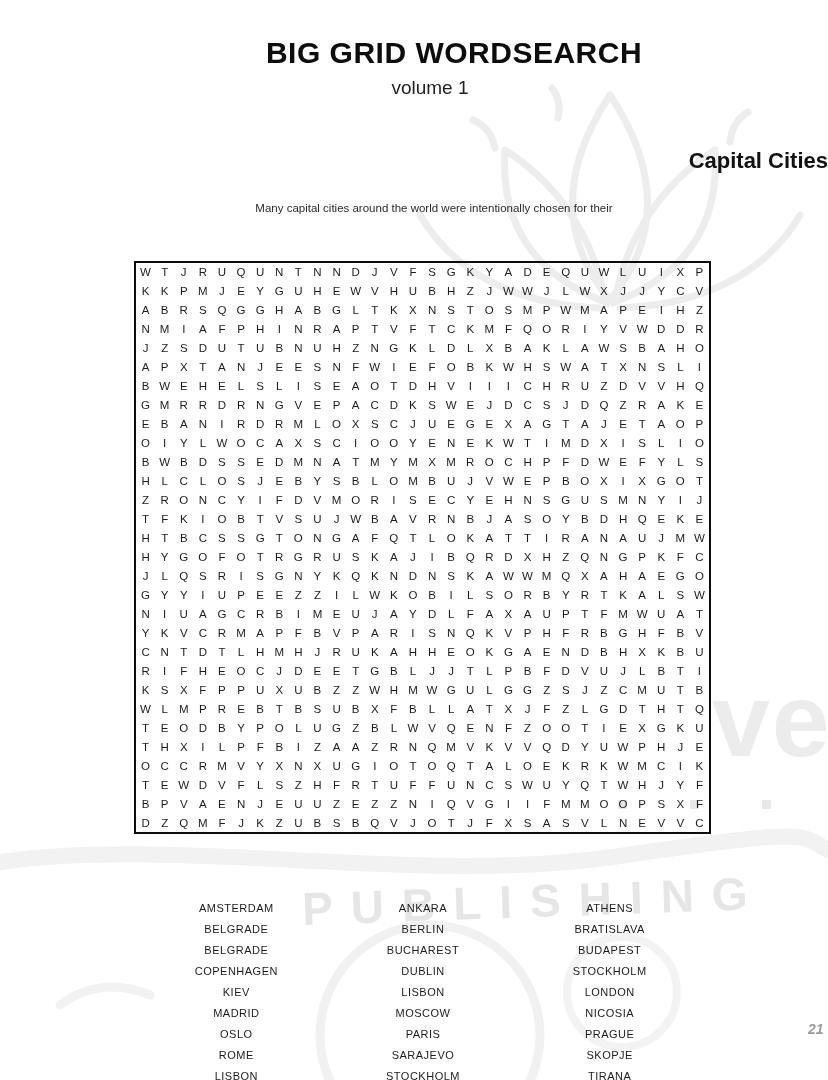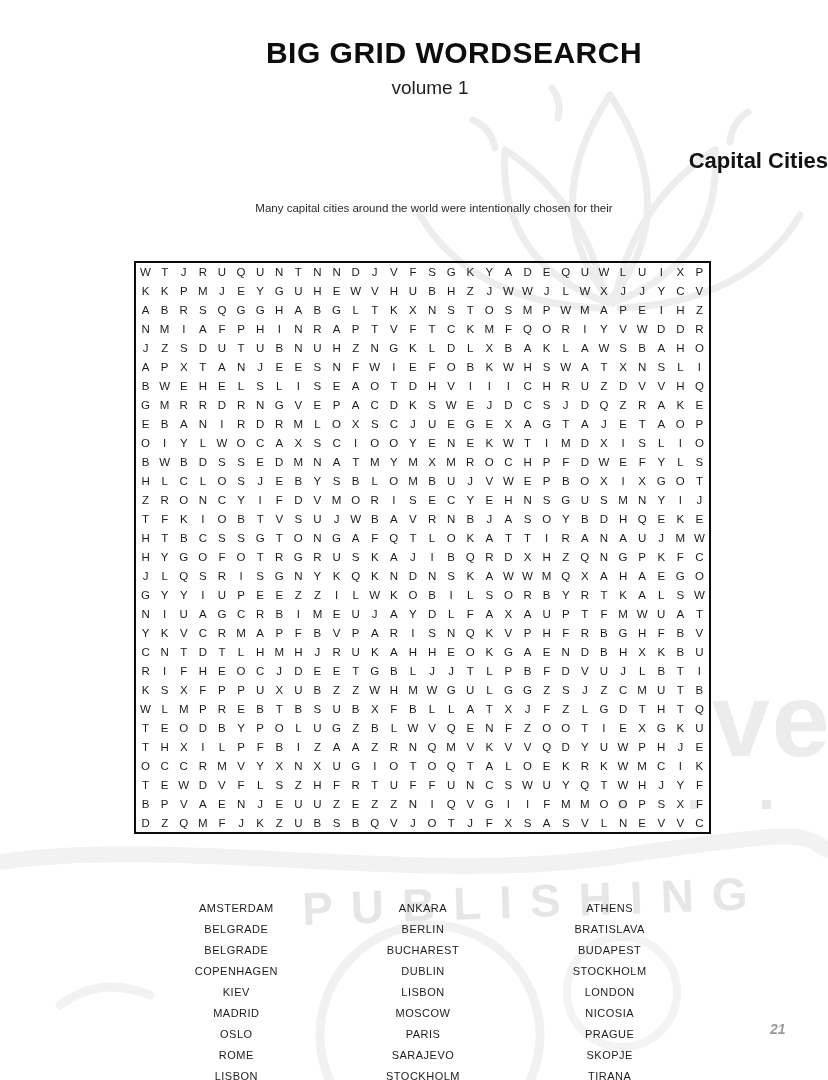--- a/index.html
+++ b/index.html
@@ -61,21 +61,21 @@
     position:absolute;left:143px;top:898px;width:560px;
     display:grid;grid-template-columns:repeat(3,1fr);
     z-index:1;
   }
   .word{
     height:21px;line-height:21px;text-align:center;
     font-size:11px;letter-spacing:0.5px;color:#1c1c1c;
   }
   
   .page-number{
-    position:absolute;left:770px;top:1021px;
+    position:absolute;left:808px;top:1021px;
     font-size:14px;font-weight:bold;font-style:italic;
     color:#9b9b9b;z-index:1;
   }
 </style>
 </head>
 <body>
 
 <div class="page">
 
   <div class="wm-layer">

